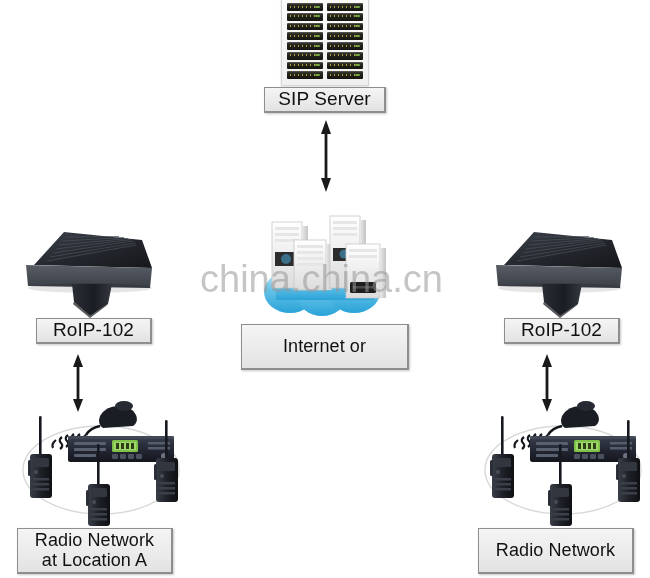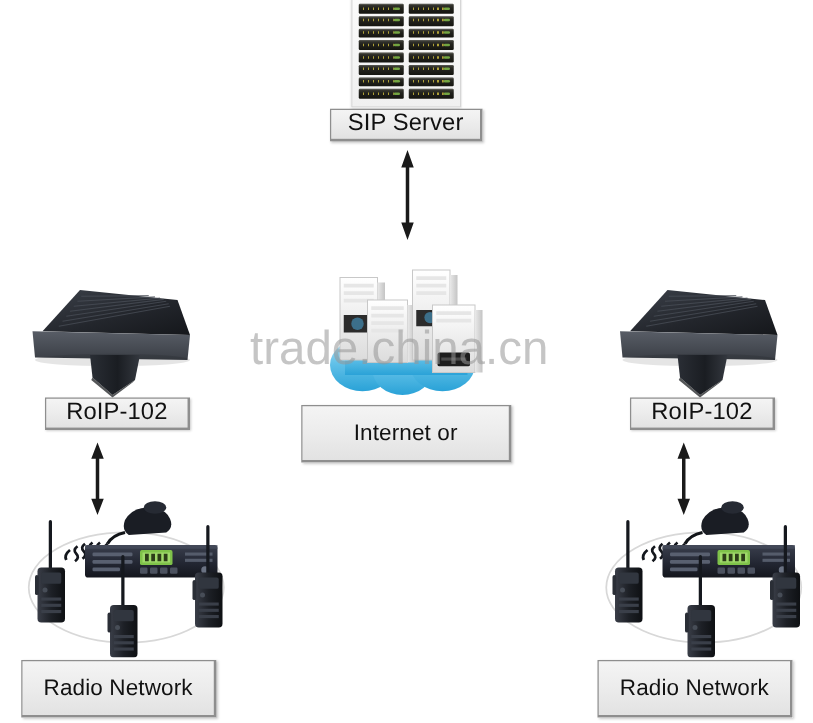--- a/index.html
+++ b/index.html
@@ -367,20 +367,21 @@
           <rect x="83" y="115" width="16" height="2.5"></rect>
           <rect x="83" y="120" width="16" height="2.5"></rect>
         </g>
         <rect x="78" y="92" width="3" height="16" rx="1.5" fill="#2a2e36"></rect>
       </g>
     </svg>
   </div>
 
   <div class="plate" style="left:17px; top:528px; width:156px; height:46px; font-size:18px; flex-direction:column;">
     <span>Radio Network</span>
+    <span>at Location A</span>
   </div>
 
   <div class="roip" style="left:490px; top:220px; width:140px; height:100px;">
     <svg width="140" height="100" viewBox="0 0 140 100">
       <path d="M14 45 L44 12 L122 20 L132 48 Z" fill="url(#rtop)"></path>
       <g stroke="#4a4f58" stroke-width="1" opacity="0.75">
         <line x1="27" y1="41" x2="116" y2="25"></line>
         <line x1="30" y1="37" x2="115" y2="23"></line>
         <line x1="33" y1="33" x2="113" y2="21"></line>
         <line x1="36" y1="29" x2="111" y2="19.5"></line>
@@ -485,15 +486,15 @@
         </g>
         <rect x="78" y="92" width="3" height="16" rx="1.5" fill="#2a2e36"></rect>
       </g>
     </svg>
   </div>
 
   <div class="plate" style="left:478px; top:528px; width:156px; height:46px; font-size:18px; flex-direction:column;">
     <span>Radio Network</span>
   </div>
 
-  <div class="watermark" style="left:200px; top:258px; font-size:38px;">trade.china.cn</div>
+  <div class="watermark" style="left:200px; top:258px; font-size:38px;">china.china.cn</div>
 
 </div>
 
 </body></html>

